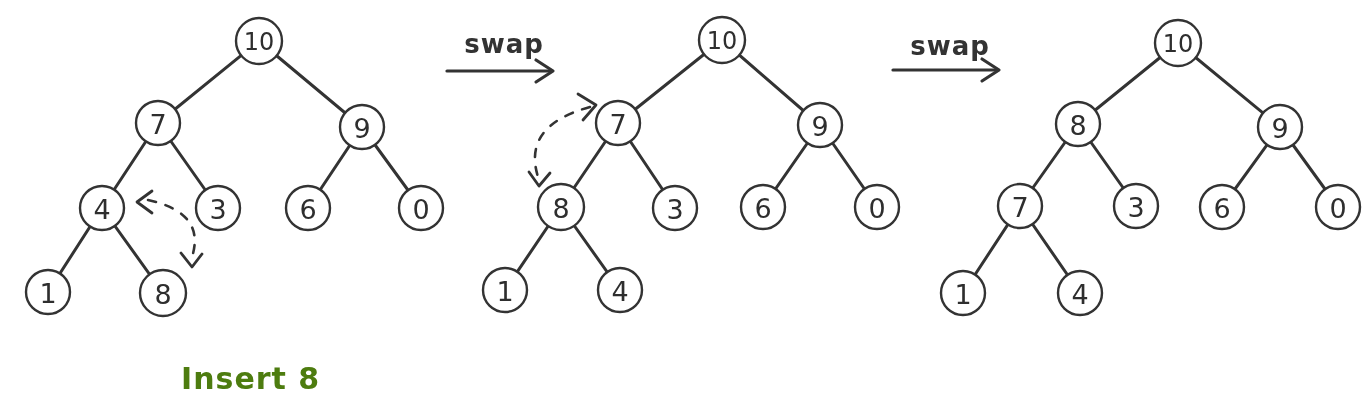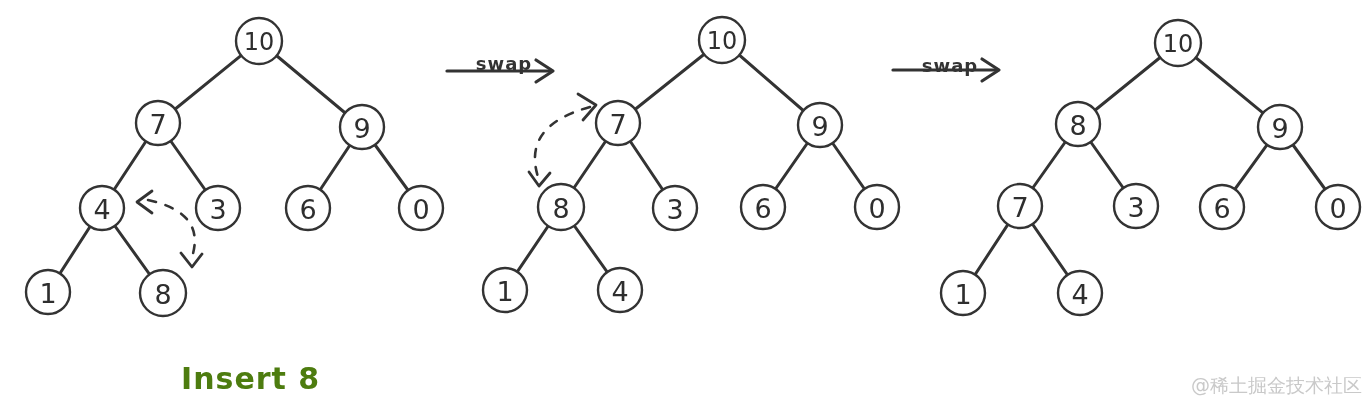--- a/index.html
+++ b/index.html
@@ -14,26 +14,25 @@
   }
   svg.diagram {
     position: absolute;
     left: 0; top: 0;
     width: 1368px;
     height: 404px;
   }
   .swap-label {
     position: absolute;
     transform: translateX(-50%);
-    font-size: 18px;
+    font-size: 26px;
     font-weight: 600;
     letter-spacing: 1px;
     color: #333333;
     white-space: nowrap;
-    margin-top: 24px;
   }
   .swap-label.swap-1 { left: 504px; top: 29px; }
   .swap-label.swap-2 { left: 950px; top: 31px; }
   .caption {
     position: absolute;
     left: 181px;
     top: 361px;
     font-size: 30px;
     font-weight: 600;
     letter-spacing: 1px;
@@ -155,15 +154,14 @@
         <polyline points="982,59 999,70 982,81" fill="none" stroke="#333333" stroke-width="3.2" stroke-linecap="round" stroke-linejoin="round"></polyline>
       </g>
     </svg>
 
   <div class="swap-label swap-1" style="color: rgb(51, 51, 51);">swap</div>
 
   <div class="swap-label swap-2" style="color: rgb(51, 51, 51);">swap</div>
 
   <div class="caption" style="color: #4d7c0f;">Insert 8</div>
 
-  <div class="watermark" style="color: rgb(201, 201, 201);">@稀土掘金技术社区</div>
 
 </div>
 
 </body></html>

